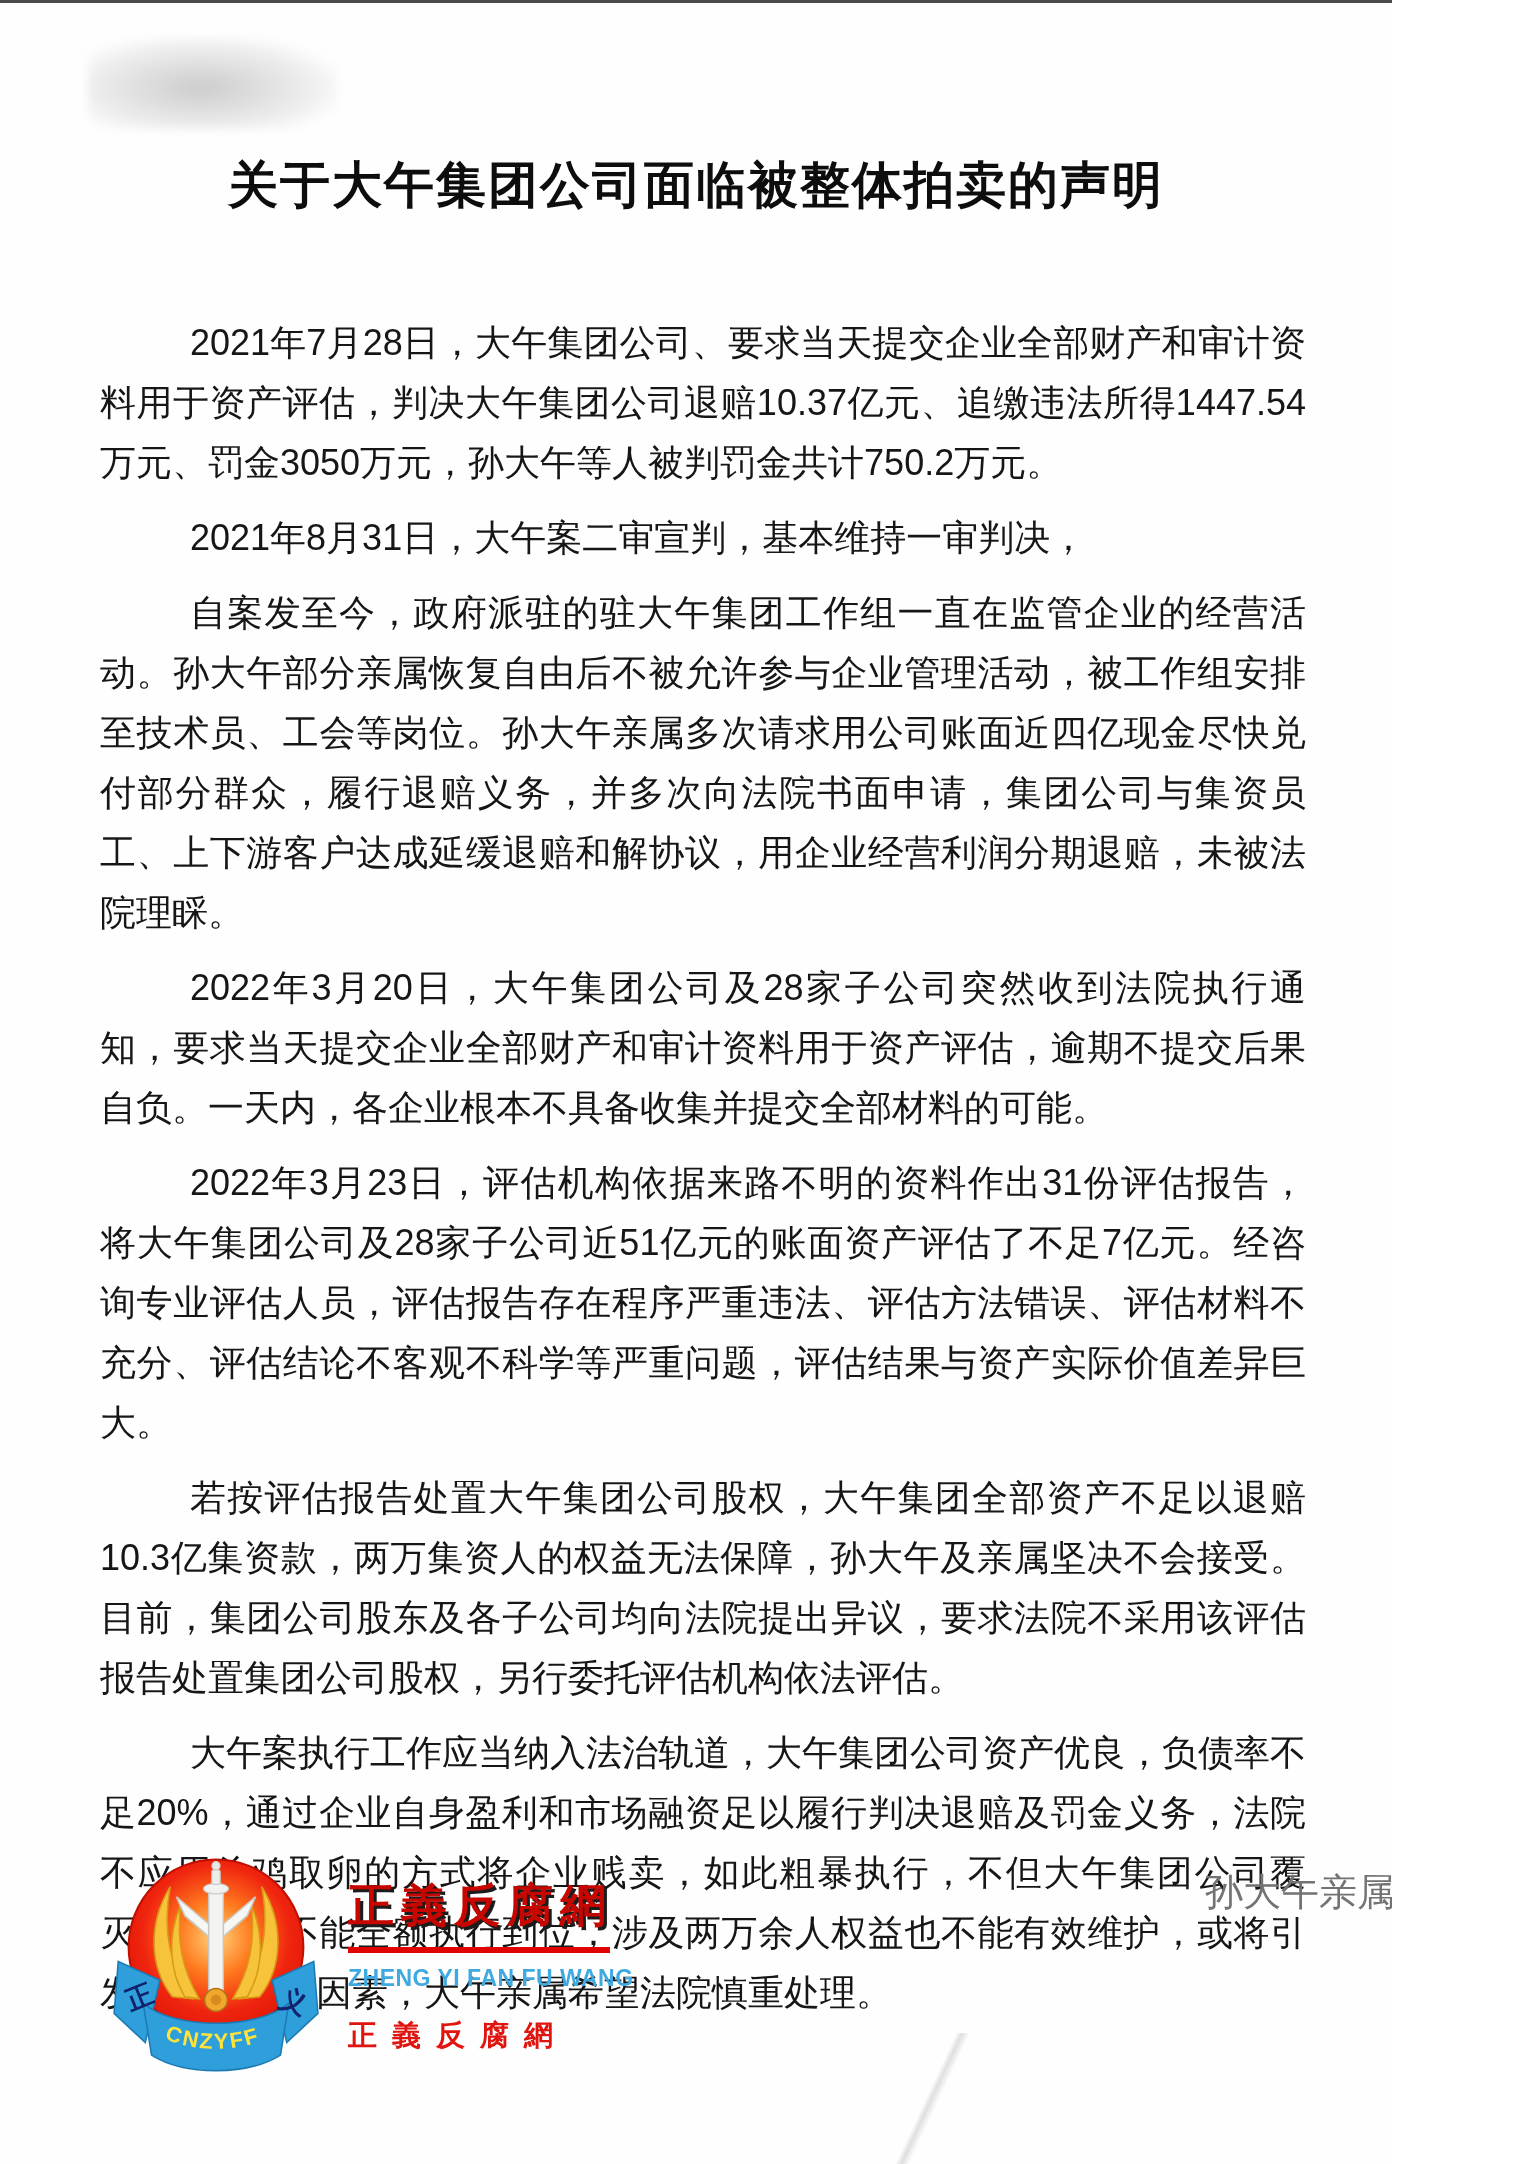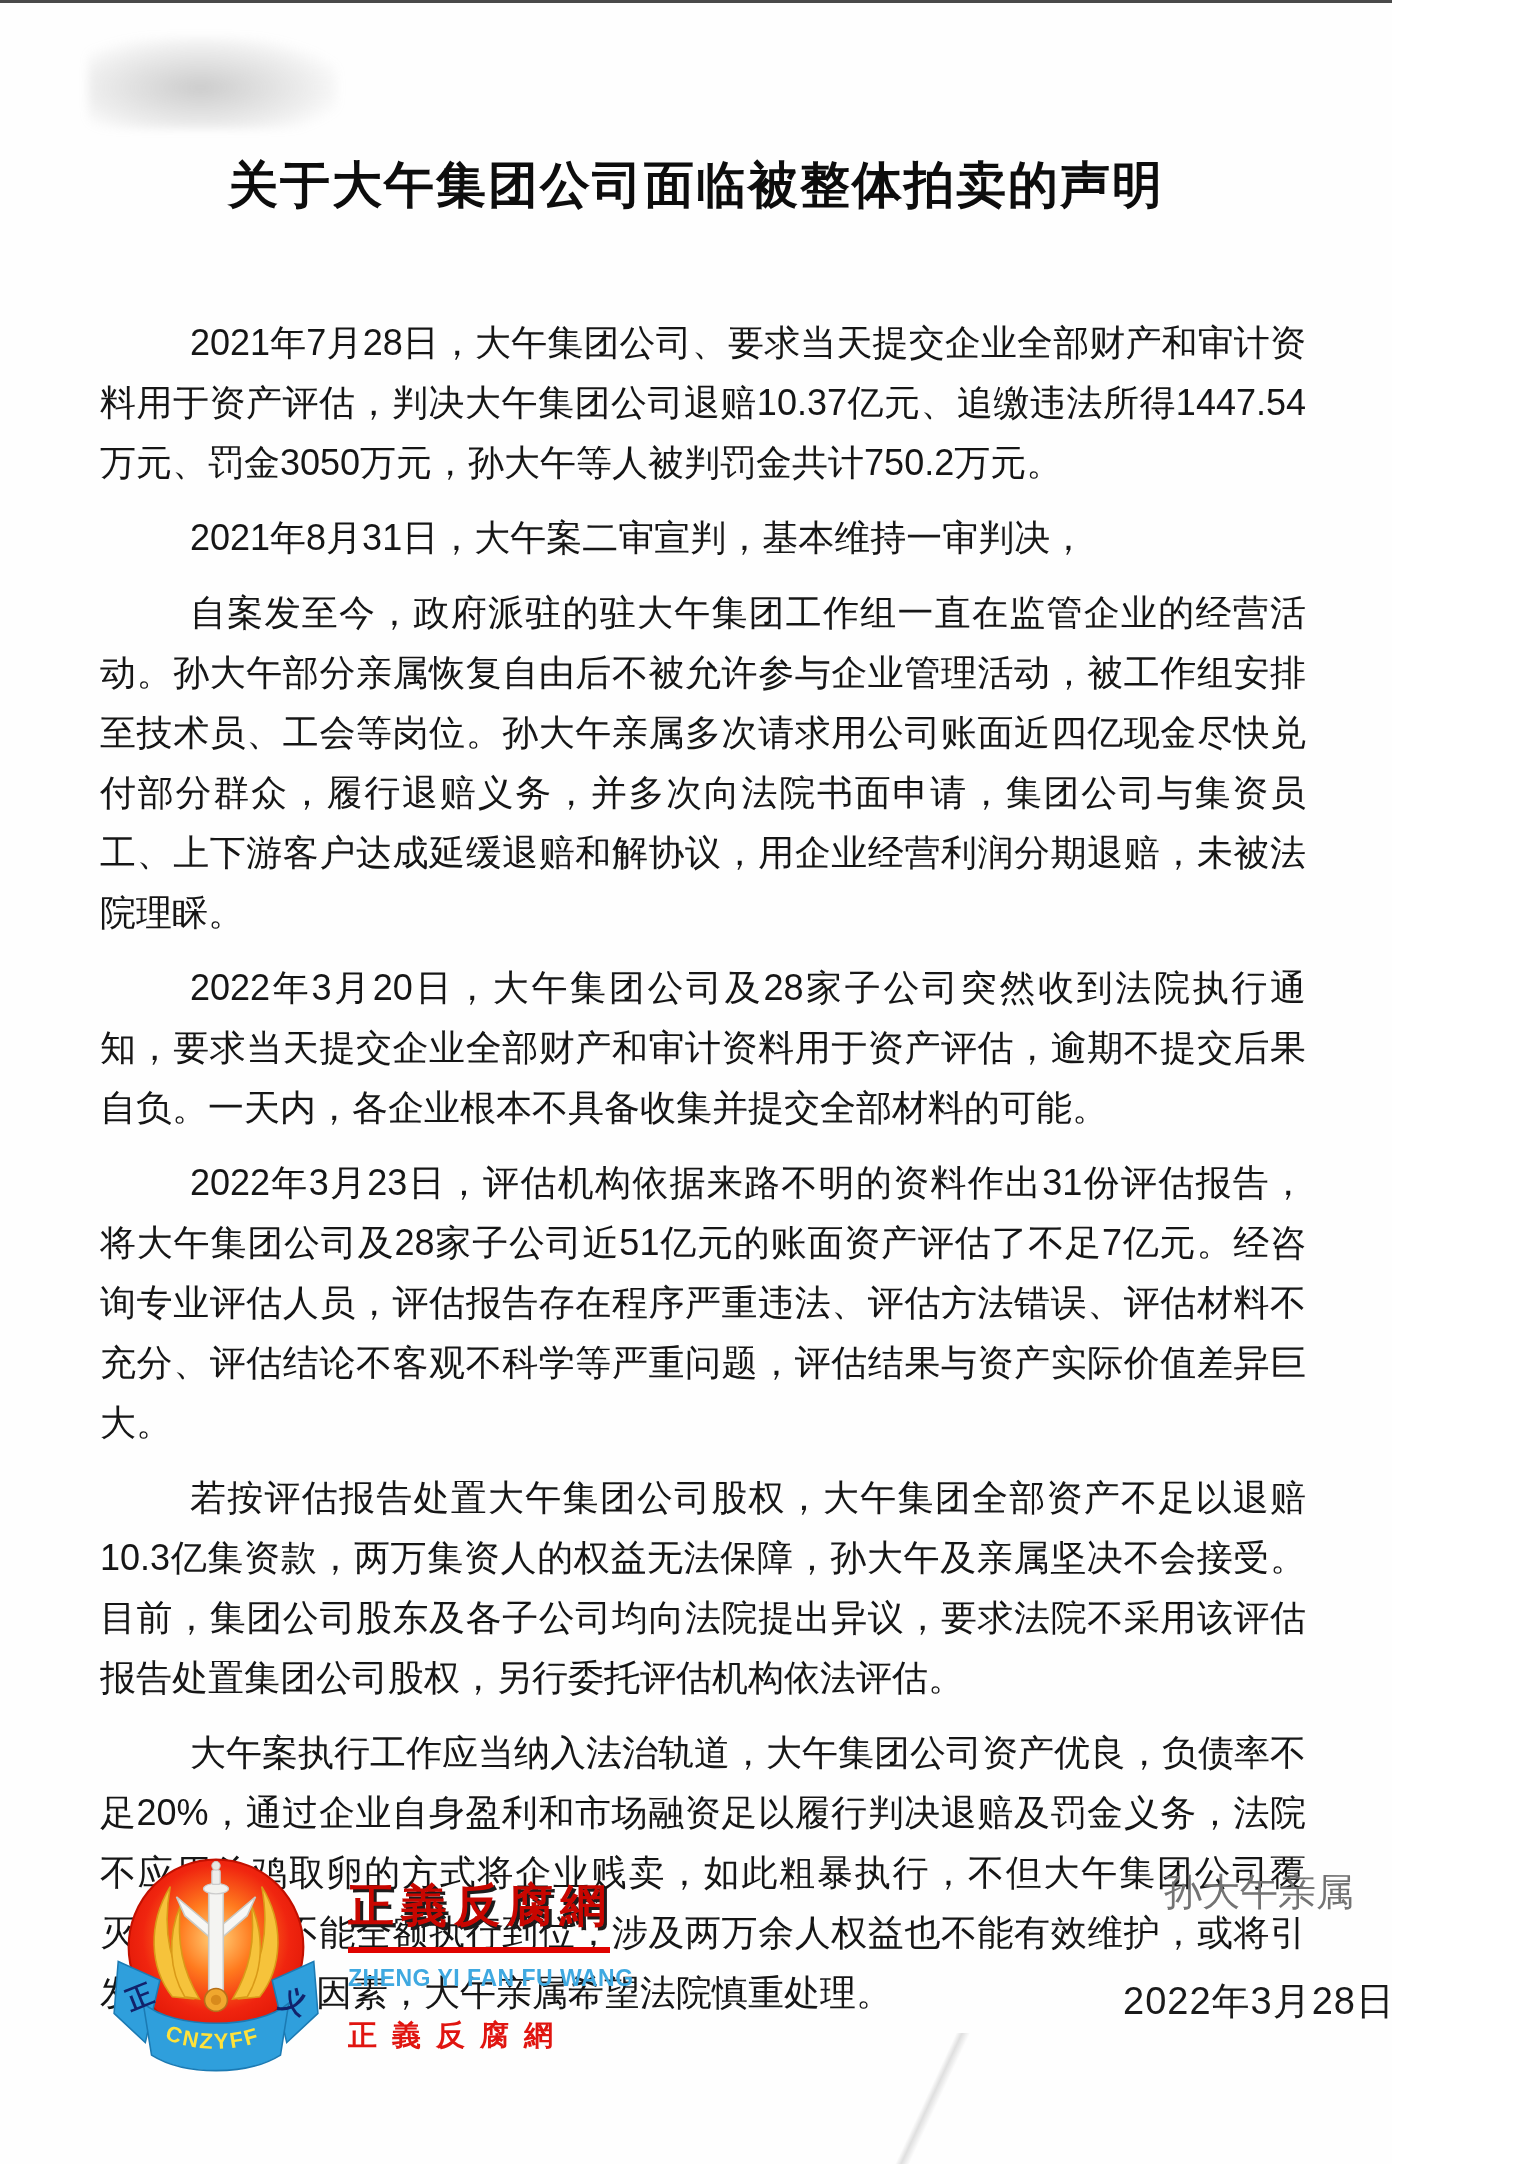--- a/index.html
+++ b/index.html
@@ -156,17 +156,16 @@
       <div class="logo-text">
         <div class="logo-cn">正義反腐網</div>
         <div class="logo-bar"></div>
         <div class="logo-en">ZHENG YI FAN FU WANG</div>
         <div class="logo-slogan">正義反腐網</div>
       </div>
     </div>
 
     <div class="sign-block">
       <div class="signature">孙大午亲属</div>
-      <div class="sign-date">2022年3月28日</div>
     </div>
 
   </div>
 </div>
 
 </body></html>

